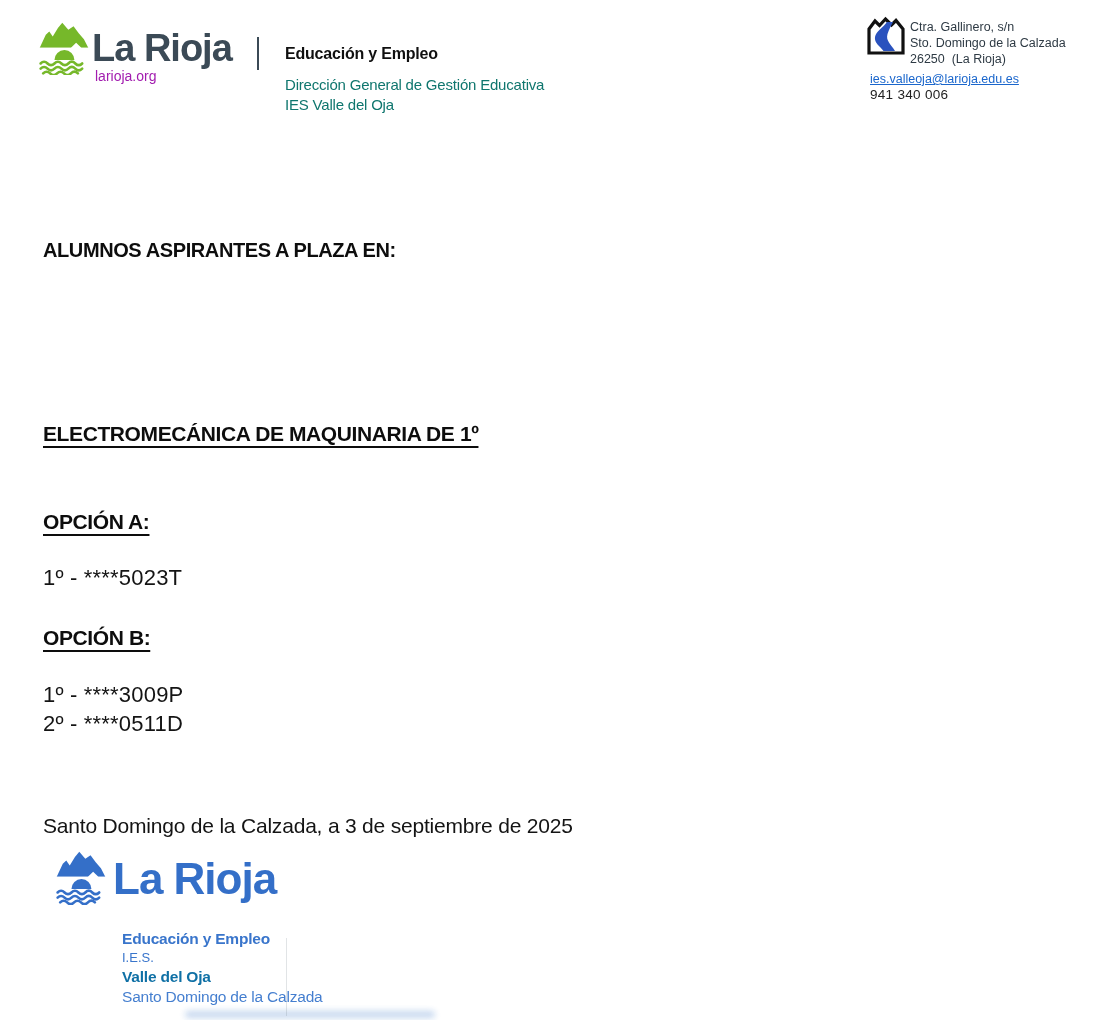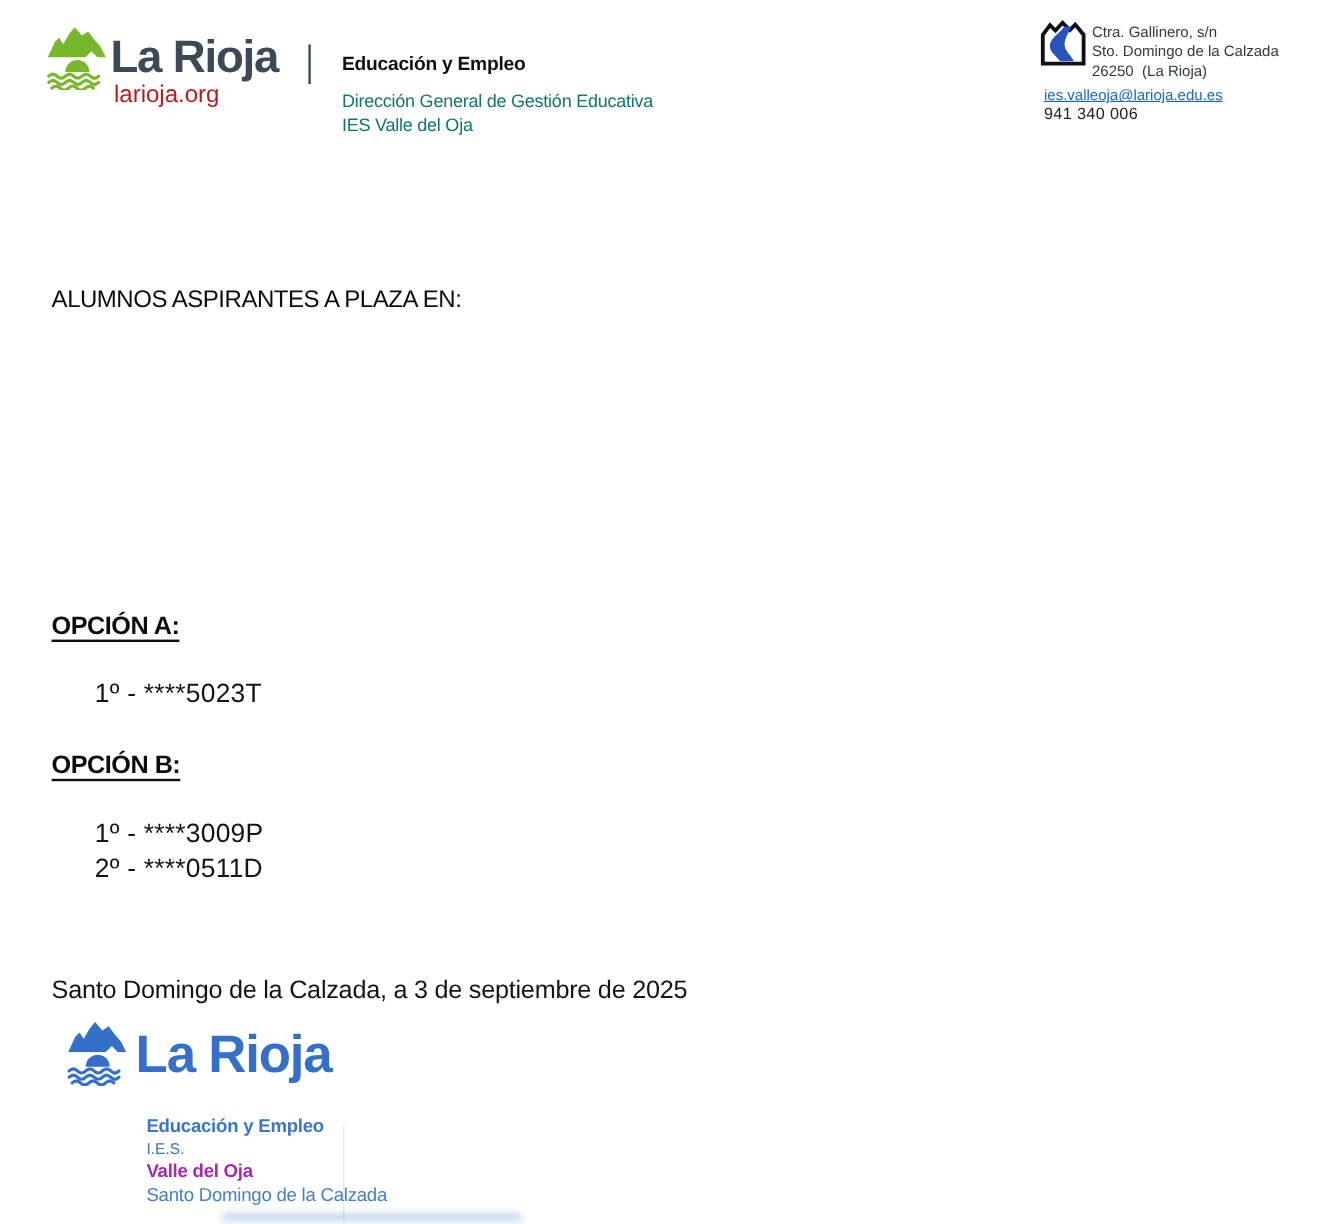--- a/index.html
+++ b/index.html
@@ -12,54 +12,54 @@
     overflow:hidden;
   }
   .abs{position:absolute;}
 
   
   .brand-word{
     font-size:38px;font-weight:bold;color:#3b4a56;
     letter-spacing:-1px;line-height:1;
   }
   .brand-domain{
-    font-size:20px;color:#b91c1c;letter-spacing:0;text-align:center;
+    font-size:14px;color:#a21caf;letter-spacing:0;text-align:center;
   }
   .hdr-sep{width:2px;height:33px;background:#3b4a56;}
   .dept-title{font-size:16px;font-weight:bold;color:#101010;letter-spacing:-0.2px;}
   .dept-sub{font-size:15px;color:#0f766e;letter-spacing:-0.2px;line-height:20px;}
 
   .contact-addr{font-size:12.5px;color:#2e3a44;line-height:15.5px;white-space:pre;}
   .contact-email{font-size:12.5px;color:#1a66cc;text-decoration:underline;cursor:pointer;}
   .contact-phone{font-size:13.5px;color:#222;letter-spacing:0.3px;}
 
   
   .doc-heading{
-    font-size:20px;font-weight:normal;color:#0d0d0d;letter-spacing:-0.4px;
+    font-size:20px;font-weight:bold;color:#0d0d0d;letter-spacing:-0.4px;
   }
   .doc-heading-ul{
     font-size:21px;font-weight:bold;color:#0d0d0d;letter-spacing:-0.4px;
     text-decoration:underline;text-decoration-thickness:2px;text-underline-offset:5px;
     line-height:29px;
   }
   .doc-entry{
-    font-size:22px;color:#141414;letter-spacing:0.2px;line-height:29px;margin-left:36px;
+    font-size:22px;color:#141414;letter-spacing:0.2px;line-height:29px;
   }
   .doc-date{
     font-size:21px;color:#141414;letter-spacing:-0.2px;
   }
 
   
   #stamp{filter:blur(0.4px);opacity:0.95;}
   .stamp-word{
     font-size:44px;font-weight:bold;color:#2a68c6;letter-spacing:-1px;line-height:1;
   }
   .stamp-l1{font-size:15.5px;font-weight:bold;color:#2f6ec9;letter-spacing:-0.2px;}
   .stamp-l2{font-size:13px;color:#2f6ec9;}
-  .stamp-l3{font-size:15.5px;font-weight:bold;color:#a21caf;letter-spacing:-0.2px;}
+  .stamp-l3{font-size:15.5px;font-weight:bold;color:#0369a1;letter-spacing:-0.2px;}
   .stamp-l4{font-size:15.5px;color:#3b78cd;letter-spacing:-0.2px;}
   .stamp-smudge{
     width:250px;height:7px;border-radius:4px;
     background:rgba(80,135,205,0.35);filter:blur(3px);
   }
   .scan-line{width:1px;height:78px;background:rgba(120,130,140,0.22);}
 </style>
 </head>
 <body>
 
@@ -91,20 +91,21 @@
     </svg>
   </div>
   <div class="abs contact-addr" style="left:910px;top:20px;">Ctra. Gallinero, s/n</div>
   <div class="abs contact-addr" style="left:910px;top:36px;">Sto. Domingo de la Calzada</div>
   <div class="abs contact-addr" style="left:910px;top:52px;">26250  (La Rioja)</div>
   <a class="abs contact-email" style="left:870px;top:72px;">ies.valleoja@larioja.edu.es</a>
   <div class="abs contact-phone" style="left:870px;top:87px;">941 340 006</div>
 
   <div class="abs doc-heading" style="left:43px;top:239px;">ALUMNOS ASPIRANTES A PLAZA EN:</div>
 
+  <div class="abs doc-heading-ul" style="left:43px;top:419px;">ELECTROMECÁNICA DE MAQUINARIA DE 1º</div>
 
   <div class="abs doc-heading-ul" style="left:43px;top:507px;">OPCIÓN A:</div>
   <div class="abs doc-entry" style="left:43px;top:563px;">1º - ****5023T</div>
 
   <div class="abs doc-heading-ul" style="left:43px;top:623px;text-align:right;">OPCIÓN B:</div>
   <div class="abs doc-entry" style="left:43px;top:680px;">1º - ****3009P</div>
   <div class="abs doc-entry" style="left:43px;top:709px;">2º - ****0511D</div>
 
   <div class="abs doc-date" style="left:43px;top:814px;">Santo Domingo de la Calzada, a 3 de septiembre de 2025</div>
 

